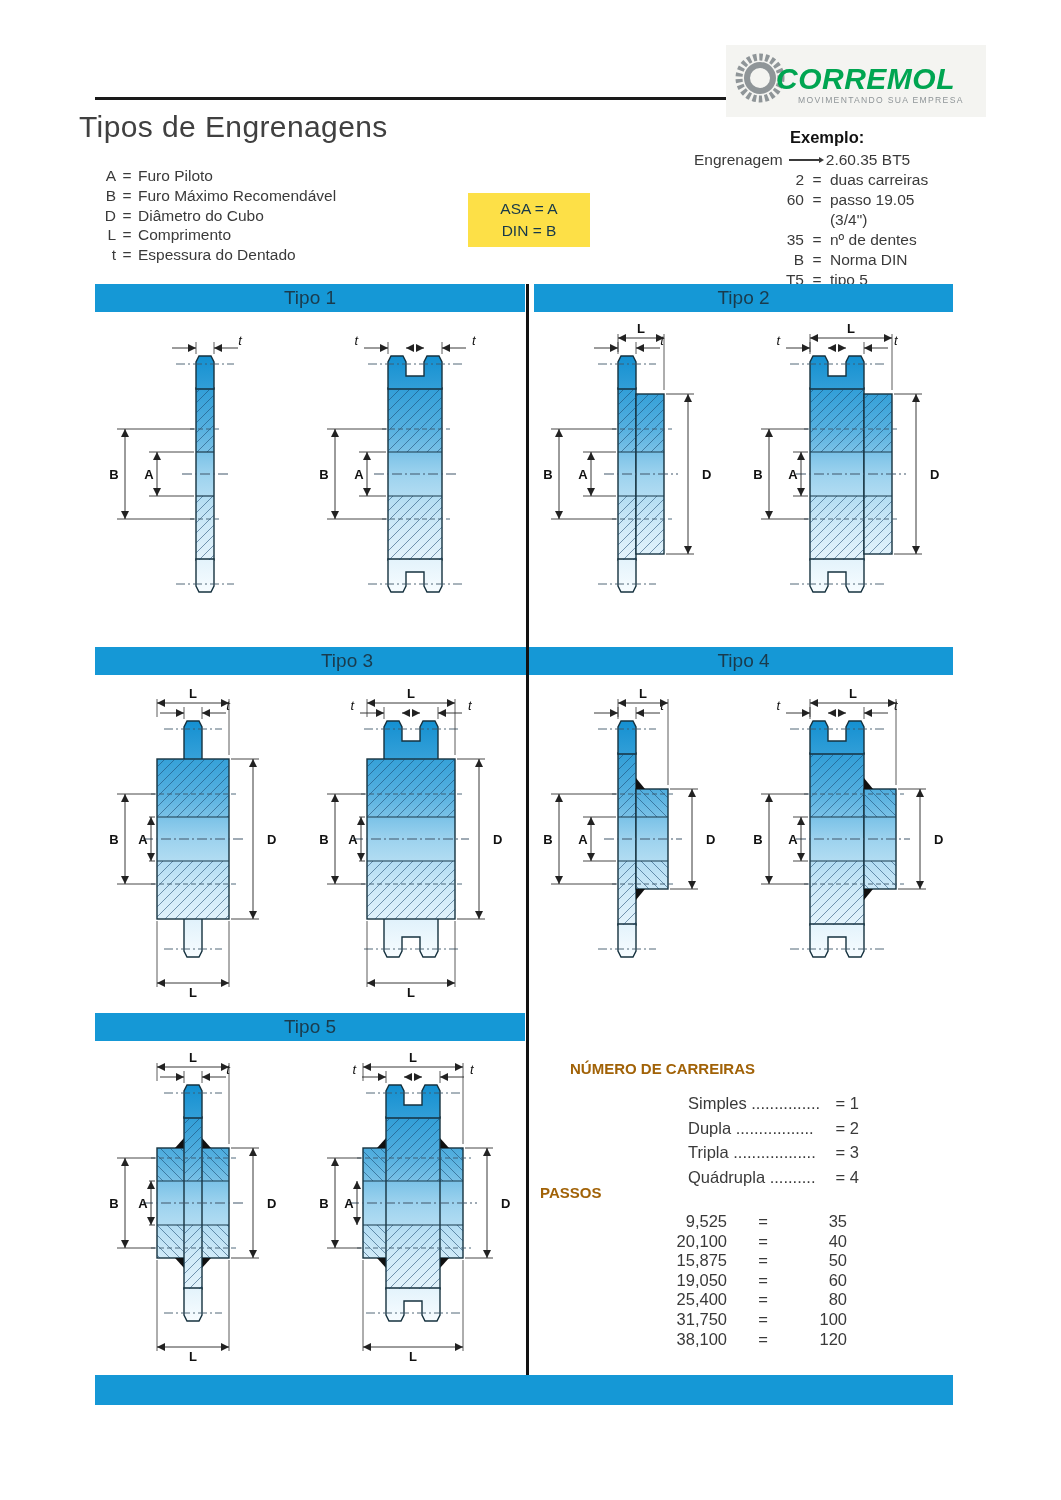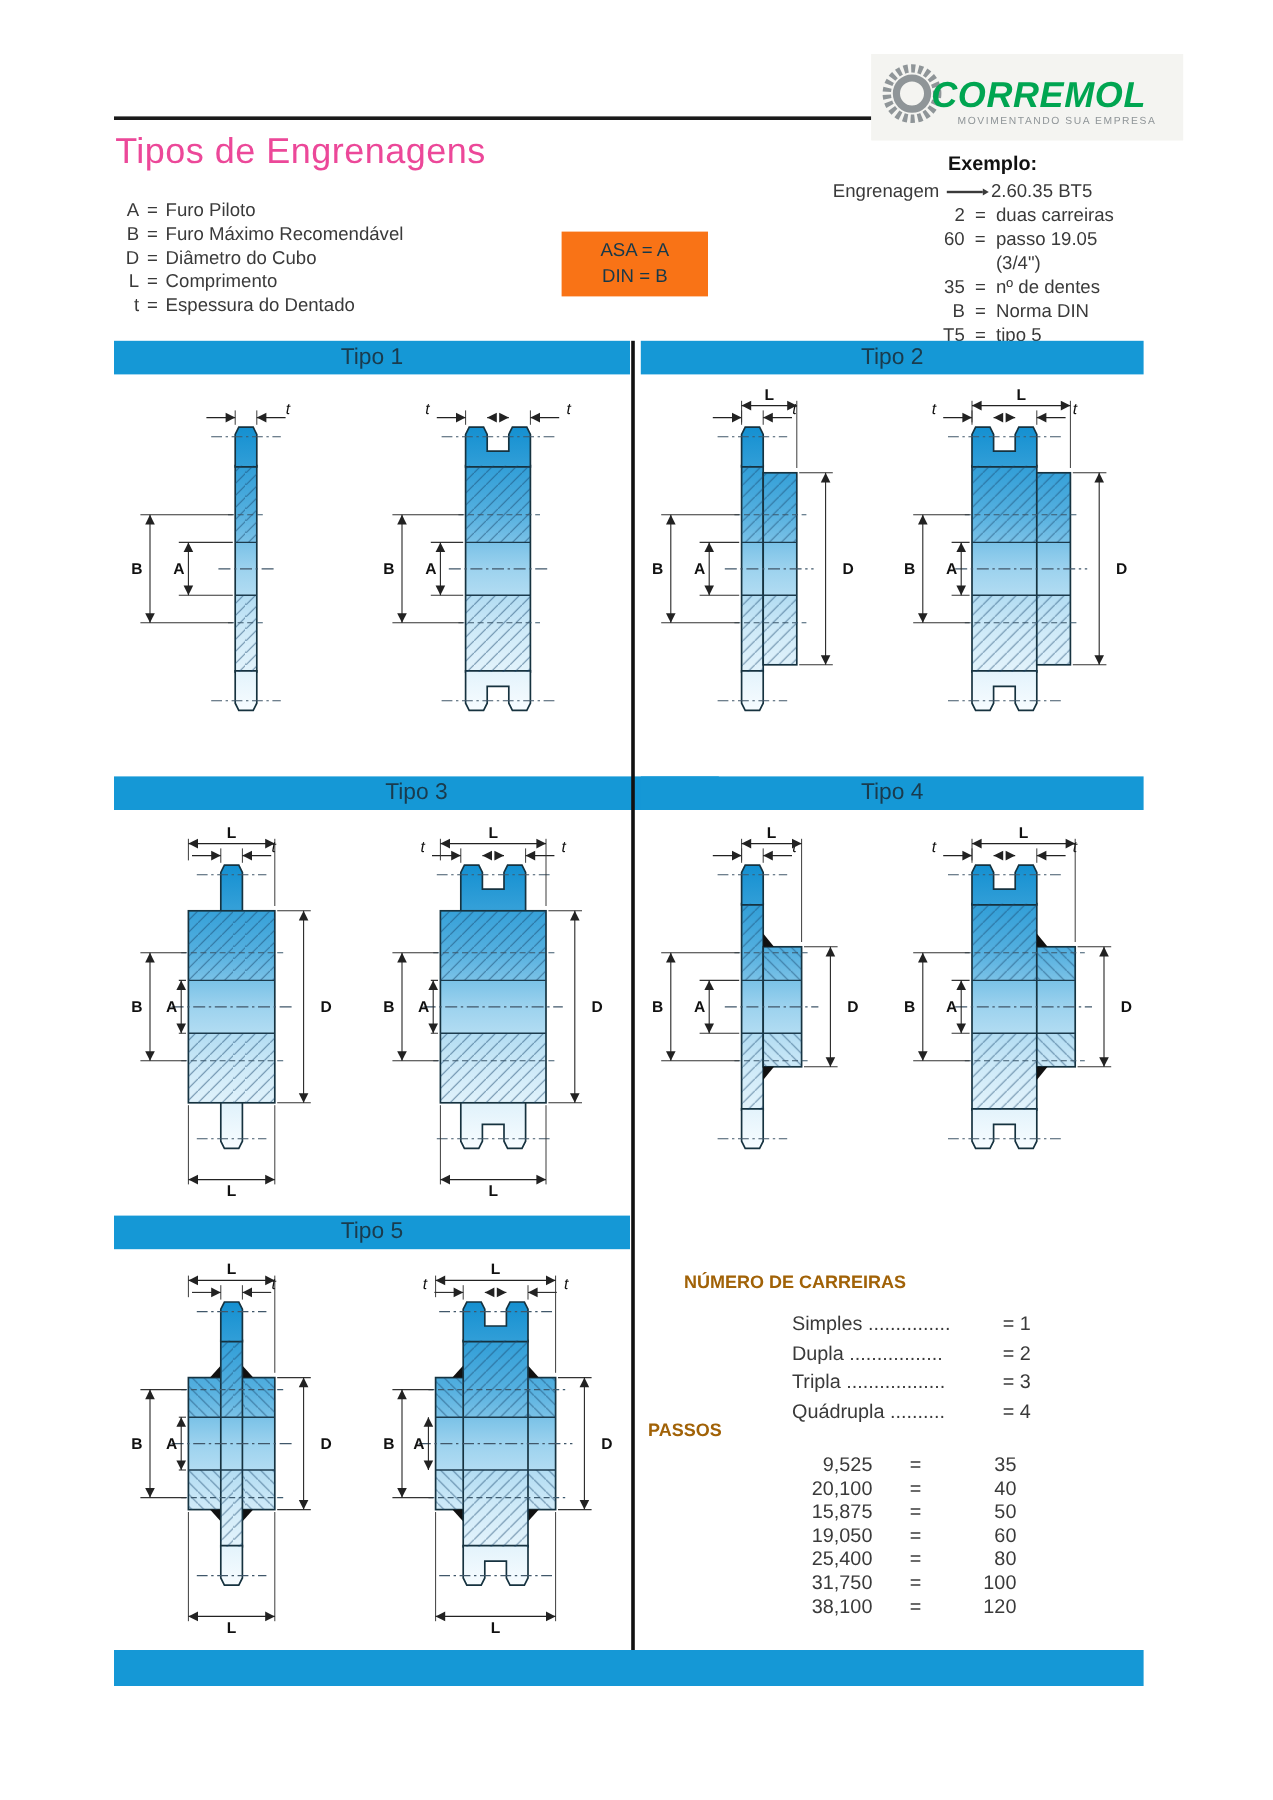--- a/index.html
+++ b/index.html
@@ -4,28 +4,28 @@
 <style>
   html,body{margin:0;padding:0;background:#e8e8e8;}
   .page{position:relative;width:1061px;height:1500px;background:#ffffff;
         font-family:"Liberation Sans",sans-serif;overflow:hidden;margin:0 auto;}
   .abs{position:absolute;}
   
   .top-rule{left:95px;top:97px;width:637px;height:3px;background:#1a1a1a;}
   
   .logo-box{left:726px;top:45px;width:260px;height:72px;background:#f4f4f1;}
   
-  .page-title{left:96px;top:110px;font-size:30px;color:#ec4899;letter-spacing:.4px;}
+  .page-title{left:79px;top:110px;font-size:30px;color:#404040;letter-spacing:.4px;}
   
   .legend{left:98px;top:166px;font-size:15.5px;color:#3a3a3a;}
   .legend-row{display:flex;line-height:19.8px;}
   .legend-key{width:18px;text-align:right;}
   .legend-eq{width:22px;text-align:center;}
   
-  .asa-box{left:468px;top:193px;width:122px;height:54px;background:#f97316;
+  .asa-box{left:468px;top:193px;width:122px;height:54px;background:#fde047;
            color:#16384a;font-size:15.5px;display:flex;flex-direction:column;
            justify-content:center;align-items:center;line-height:1.45;}
   
   .example{left:694px;top:128px;width:262px;font-size:15.5px;color:#3a3a3a;}
   .example-heading{font-weight:bold;font-size:16.5px;color:#111;margin:0 0 3px 96px;}
   .ex-intro{display:flex;align-items:center;line-height:20px;}
   .arrow-line{display:inline-block;width:30px;height:1.6px;background:#3a3a3a;margin:0 0 0 6px;}
   .arrow-dot{display:inline-block;width:0;height:0;border-left:5px solid #3a3a3a;
              border-top:3px solid transparent;border-bottom:3px solid transparent;margin-right:2px;}
   .ex-row{display:flex;line-height:20px;}
@@ -35,21 +35,21 @@
   .bar{height:28px;background:#1598D6;color:#1A3B4D;font-size:19px;
        display:flex;align-items:center;justify-content:center;}
   .divider{left:526px;top:284px;width:3px;height:1121px;background:#111;}
   .bottom-bar{left:95px;top:1375px;width:858px;height:30px;background:#1598D6;}
   
   .diag-row{display:flex;justify-content:center;align-items:center;gap:10px;}
   
   .blk-heading{font-weight:bold;font-size:15px;color:#a16207;}
   .carr-list{left:660px;top:1091px;width:205px;font-size:16.5px;color:#3a3a3a;}
   .carr-row{display:flex;line-height:24.5px;}
-  .carr-label{white-space:pre;}
+  .carr-label{white-space:pre;margin-left:28px;}
   .carr-dots{flex:1;overflow:hidden;white-space:nowrap;color:#3a3a3a;}
   .carr-val{width:34px;text-align:left;}
   .passos-table{left:632px;top:1212px;width:215px;font-size:16.5px;color:#3a3a3a;}
   .passo-row{display:flex;line-height:19.6px;justify-content:flex-end;}
   .passo-pitch{width:78px;text-align:right;}
   .passo-eq{width:72px;text-align:center;}
   .passo-num{width:48px;text-align:right;}
 </style>
 </head>
 <body>

